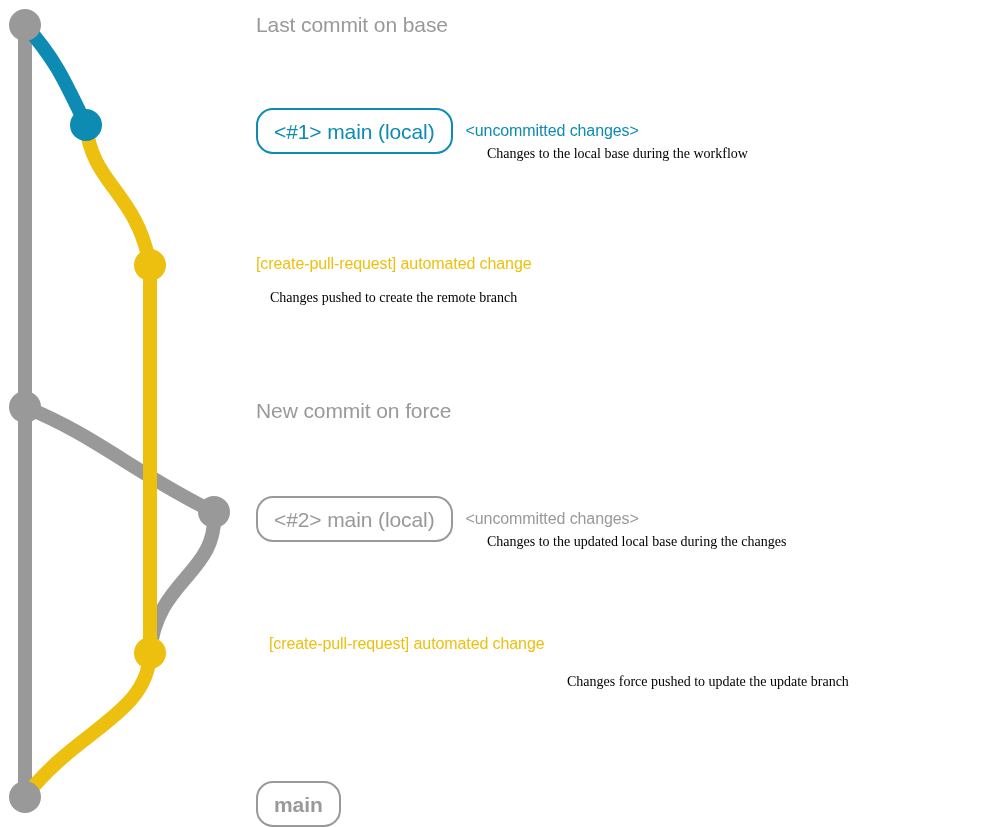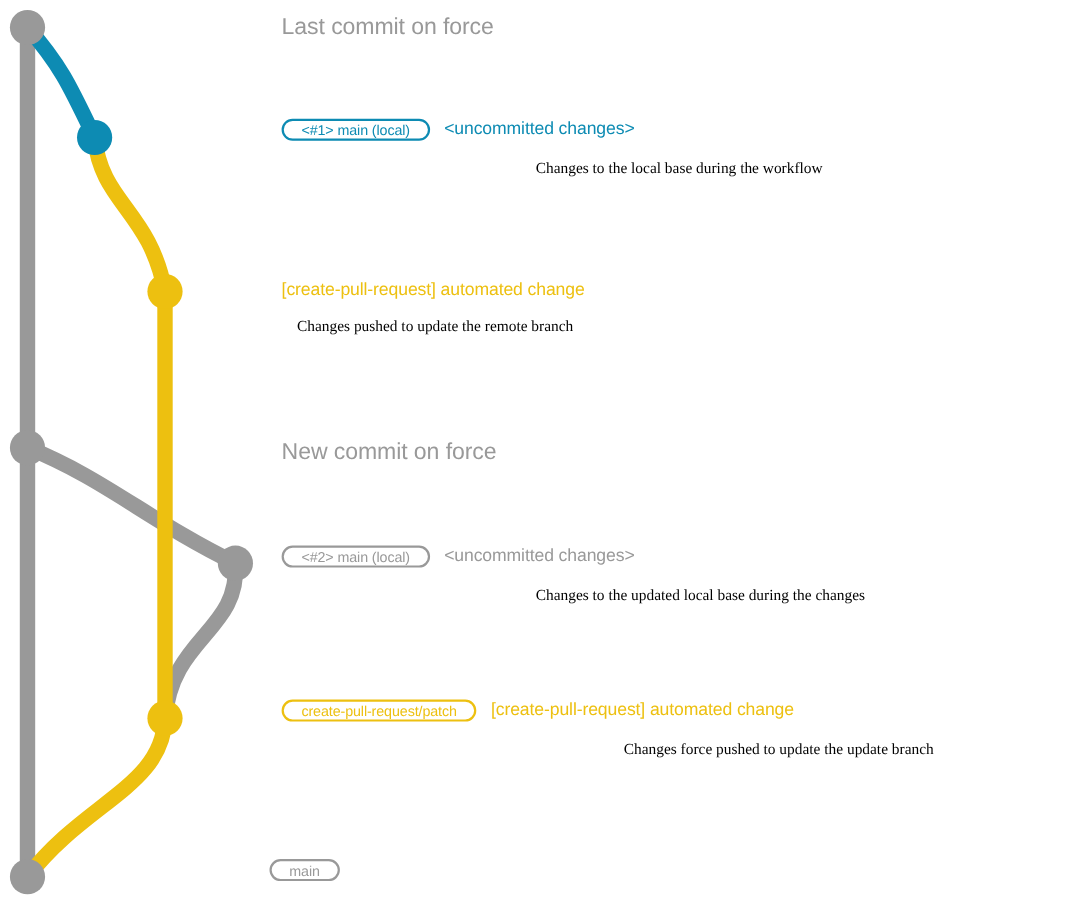--- a/index.html
+++ b/index.html
@@ -21,25 +21,25 @@
     position:absolute;
     display:flex;
     align-items:center;
     white-space:nowrap;
   }
   .pill{
     display:inline-flex;
     align-items:center;
     justify-content:center;
     box-sizing:border-box;
-    height:20px;
+    height:46px;
     padding:0 16px;
     border-radius:17px;
     border:2px solid currentColor;
-    font-size:13px;
+    font-size:21px;
     line-height:1;
     letter-spacing:-0.1px;
   }
   .subject{
     font-size:16px;
     line-height:1;
     letter-spacing:-0.1px;
   }
   .headline{
     position:absolute;
@@ -76,41 +76,40 @@
       <circle cx="86" cy="125" r="16" fill="#0d8bb3"></circle>
       <circle cx="150" cy="265" r="16" fill="#edc010"></circle>
       <circle cx="25" cy="407" r="16" fill="#999999"></circle>
       <circle cx="214" cy="512" r="16" fill="#999999"></circle>
       <circle cx="150" cy="653" r="16" fill="#edc010"></circle>
       <circle cx="25" cy="797" r="16" fill="#999999"></circle>
     </g>
 </svg>
 
 <div id="rows">
-    <div class="headline" style="left: 256px; top: 14px; color: rgb(153, 153, 153);">Last commit on force</div>
+    <div class="headline" style="left: 256px; top: 14px; color: rgb(153, 153, 153);">Last commit on base</div>
     <div class="row" style="left: 256px; top: 108px; color: rgb(13, 139, 179);">
       <span class="pill">&lt;#1&gt; main (local)</span>
       <span class="gap"></span>
       <span class="subject">&lt;uncommitted changes&gt;</span>
     </div>
     <div class="note" style="left: 487px; top: 147px; color: rgb(0, 0, 0);">Changes to the local base during the workflow</div>
     <div class="row" style="left: 256px; top: 256px; color: rgb(237, 192, 16);">
       <span class="subject">[create-pull-request] automated change</span>
     </div>
-    <div class="note" style="left: 270px; top: 291px; color: rgb(0, 0, 0);">Changes pushed to update the remote branch</div>
+    <div class="note" style="left: 270px; top: 291px; color: rgb(0, 0, 0);">Changes pushed to create the remote branch</div>
     <div class="headline" style="left: 256px; top: 400px; color: rgb(153, 153, 153);">New commit on force</div>
     <div class="row" style="left: 256px; top: 496px; color: rgb(153, 153, 153);">
       <span class="pill">&lt;#2&gt; main (local)</span>
       <span class="gap"></span>
       <span class="subject">&lt;uncommitted changes&gt;</span>
     </div>
     <div class="note" style="left: 487px; top: 535px; color: rgb(0, 0, 0);">Changes to the updated local base during the changes</div>
     <div class="row" style="left: 256px; top: 636px; color: rgb(237, 192, 16);">
-      <span class="pill">create-pull-request/patch</span>
       <span class="gap"></span>
       <span class="subject">[create-pull-request] automated change</span>
     </div>
     <div class="note" style="left: 567px; top: 675px; color: rgb(0, 0, 0);">Changes force pushed to update the update branch</div>
-    <div class="row" style="left: 245px; top: 781px; color: rgb(153, 153, 153);">
+    <div class="row" style="left: 256px; top: 781px; color: rgb(153, 153, 153); font-weight: bold;">
       <span class="pill">main</span>
       <span class="gap"></span>
     </div>
   </div>
 
 </body></html>

